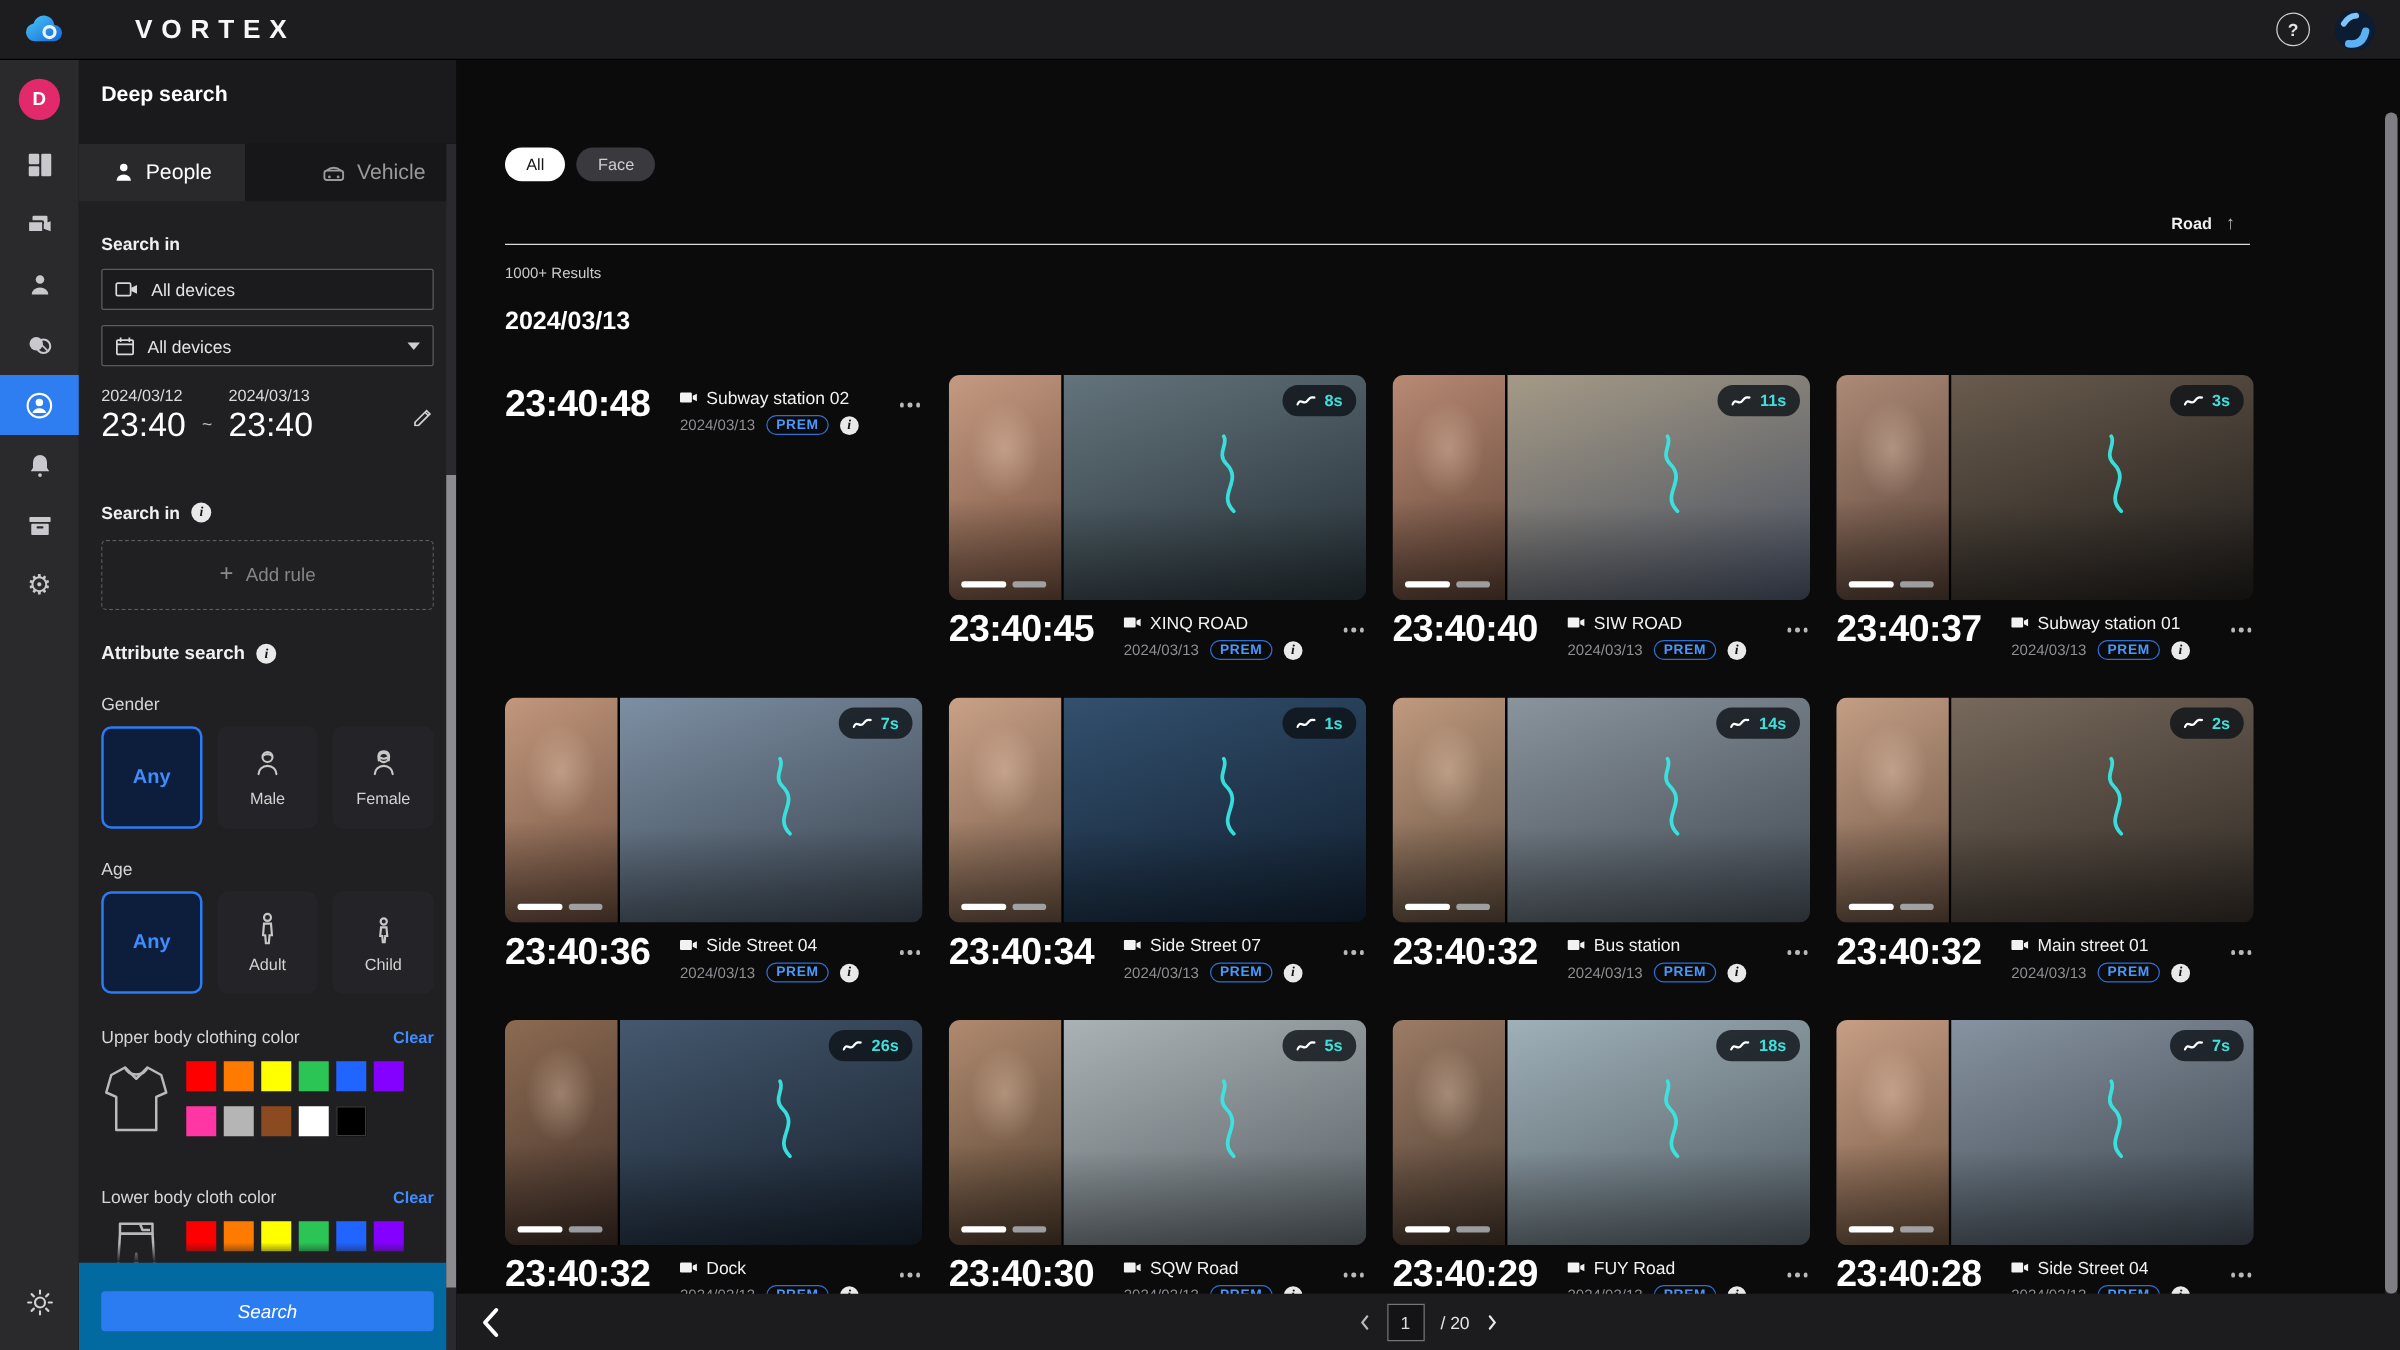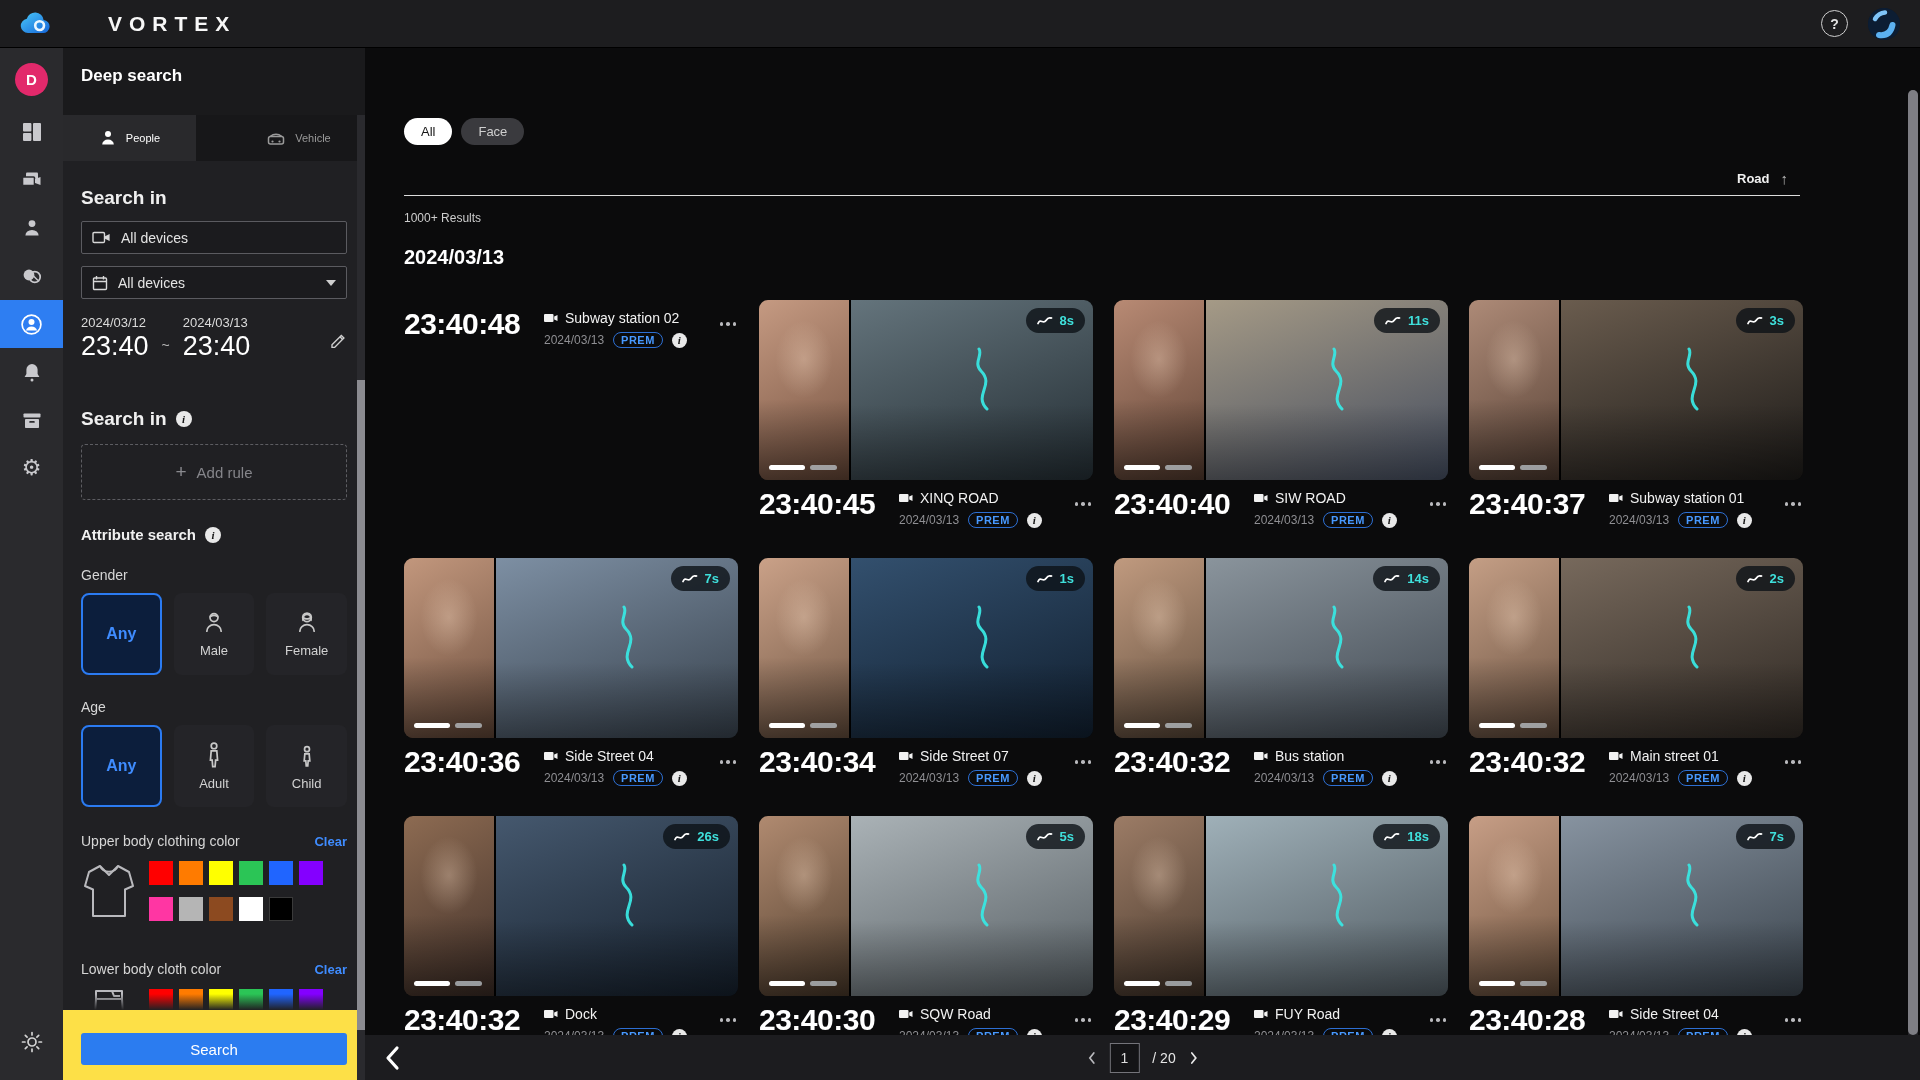--- a/index.html
+++ b/index.html
@@ -26,25 +26,25 @@
   .rail-item { width:63px; height:48px; display:flex; align-items:center; justify-content:center; color:#c9c9cd; }
   .rail-item.active { background:#2e7ef2; color:#fff; }
   .gear-glyph { font-size:22px; line-height:1; }
   .rail-bottom { margin-top:auto; margin-bottom:14px; }
 
   
   .header-strip { position:absolute; left:63px; top:48px; width:302px; height:67px; background:#1a1a1c; }
   .page-title { position:absolute; left:81px; top:66px; font-size:17px; font-weight:700; color:#fff; z-index:35; }
   .panel { position:absolute; left:63px; top:115px; width:302px; height:965px; background:#202023; z-index:20; overflow:hidden; }
   .tabs { display:flex; height:46px; }
-  .tab { flex:1; display:flex; align-items:center; justify-content:center; gap:9px; font-size:11px; }
+  .tab { flex:1; display:flex; align-items:center; justify-content:center; gap:9px; font-size:17px; }
   .tab.active { background:#29292c; color:#fff; }
   .tab.inactive { background:#171719; color:#9a9a9a;padding-left:36px; }
   .panel-body { position:relative; height:919px; padding:0 18px; }
-  .label-sm { font-size:19px; font-weight:700; color:#f0f0f0; }
+  .label-sm { font-size:14px; font-weight:700; color:#f0f0f0; }
   .mt26{margin-top:26px;} 
   .field { margin-top:12px; height:33px; border:1px solid #5b5b60; border-radius:2px; background:#1b1b1e;
     display:flex; align-items:center; gap:10px; padding:0 10px; color:#e4e4e4; font-size:14px; }
   .caret-tri { margin-left:auto; width:0; height:0; border-left:5px solid transparent;
     border-right:5px solid transparent; border-top:6px solid #cfcfcf; }
   .dates { margin-top:16px; display:flex; align-items:flex-end; gap:13px; }
   .date-col .d { font-size:13px; color:#dadada; margin-bottom:3px; }
   .date-col .t { font-size:27px; color:#fff; line-height:1; }
   .tilde { color:#bdbdbd; font-size:14px; margin-bottom:7px; }
   .edit-btn { margin-left:auto; margin-bottom:8px; }
@@ -61,21 +61,21 @@
   .btn-row { margin-top:10px; display:flex; gap:12px; }
   .opt { width:81px; height:82px; border-radius:8px; background:#242428; display:flex; flex-direction:column;
     align-items:center; justify-content:center; gap:7px; color:#d2d2d2; font-size:13px; }
   .opt.selected { background:#0c1e3c; border:2px solid #2b7bf2; color:#3f8cff; font-size:16px; font-weight:700; }
   .color-head { margin-top:26px; display:flex; align-items:center; }
   .clear-link { margin-left:auto; color:#3f8cff; font-size:13px; font-weight:700; }
   .cloth-row { margin-top:12px; display:flex; gap:12px; align-items:flex-start; }
   .cloth-icon { width:56px; flex:none; display:flex; justify-content:center; }
   .sw-grid { display:flex; flex-wrap:wrap; gap:6px; width:180px; }
   .sw { width:24px; height:24px; }
-  .panel-foot { position:absolute; left:0; right:0; bottom:0; height:70px; background:#fde047; }
+  .panel-foot { position:absolute; left:0; right:0; bottom:0; height:70px; background:#0369a1;font-style:italic; }
   .panel-fade { position:absolute; left:0; right:0; top:-16px; height:16px;
     background:linear-gradient(to bottom, rgba(32,32,35,0), #202023); }
   .search-btn { position:absolute; left:18px; right:18px; bottom:15px; height:32px; background:#2b7cf0;
     border-radius:3px; color:#fff; font-size:15px; display:flex; align-items:center; justify-content:center; }
   .panel-sb { position:absolute; right:0; top:0; width:8px; height:100%; background:#2a2a2e; }
   .panel-sb-thumb { position:absolute; right:0; top:265px; width:8px; height:650px; background:#8b8b90; }
 
   
   .results { position:absolute; left:365px; top:48px; width:1555px; height:1032px; background:#0b0b0c; overflow:hidden; }
   .chips { position:absolute; left:39px; top:70px; display:flex; gap:9px; }

